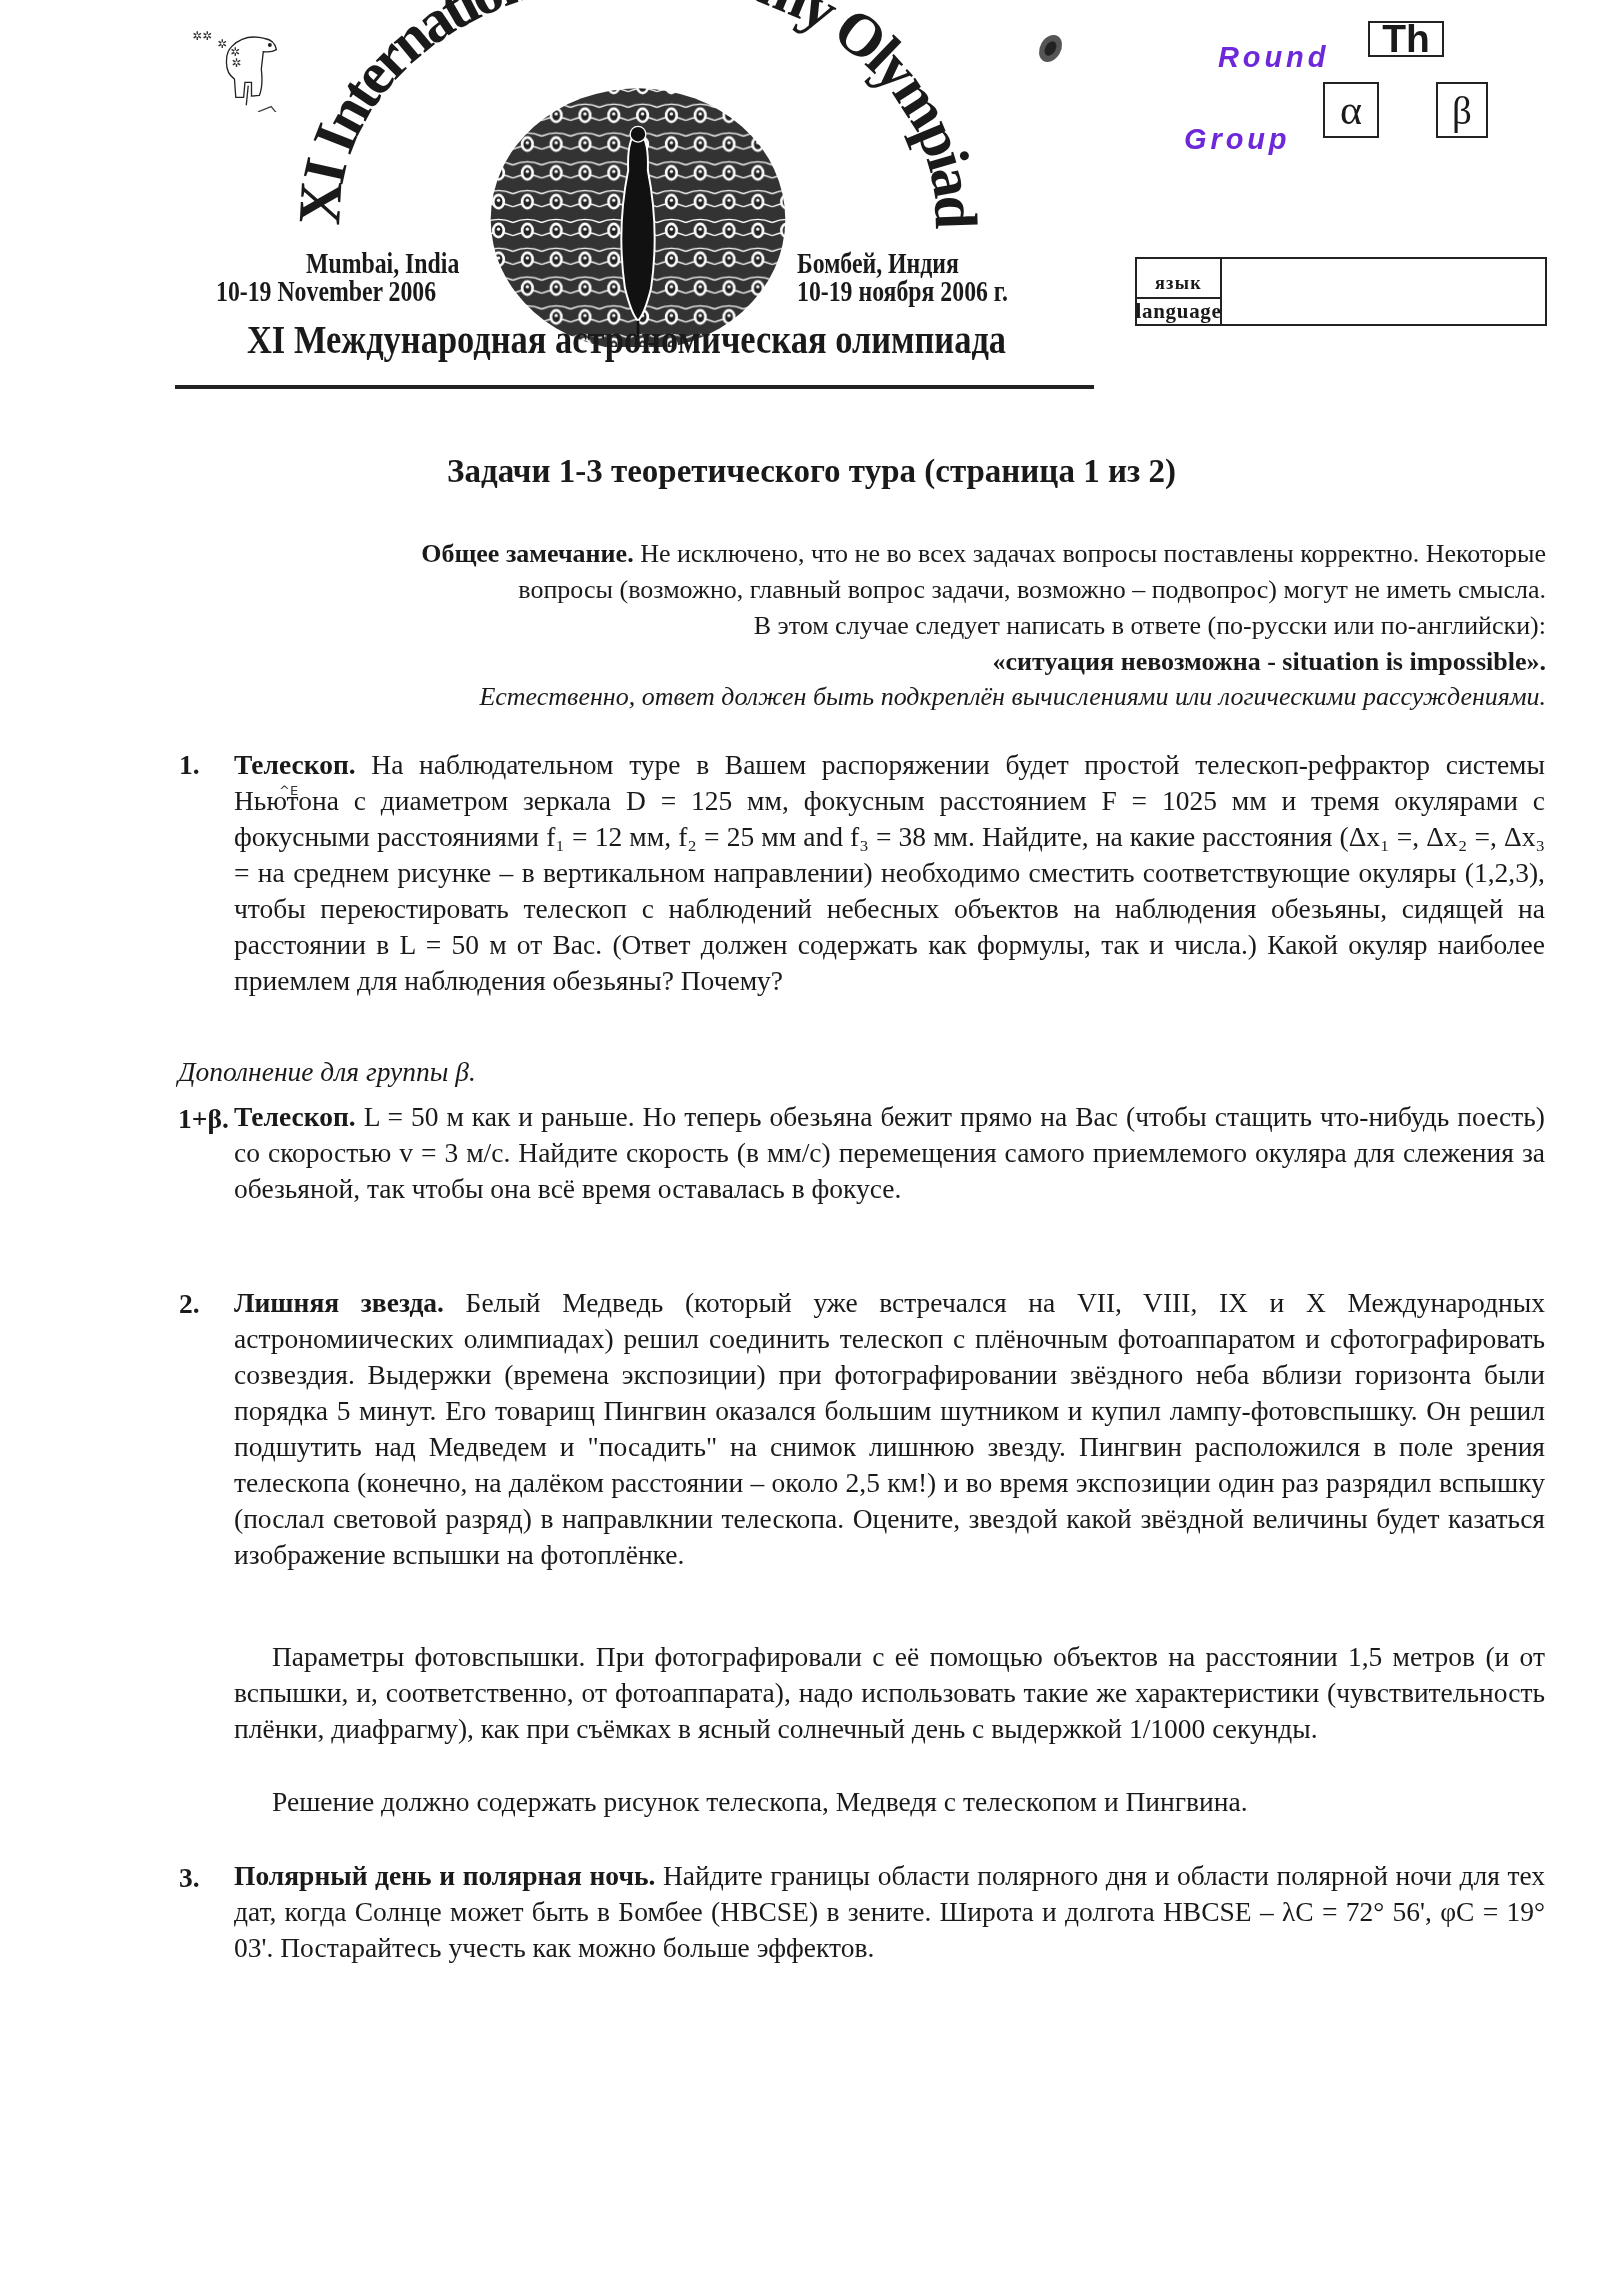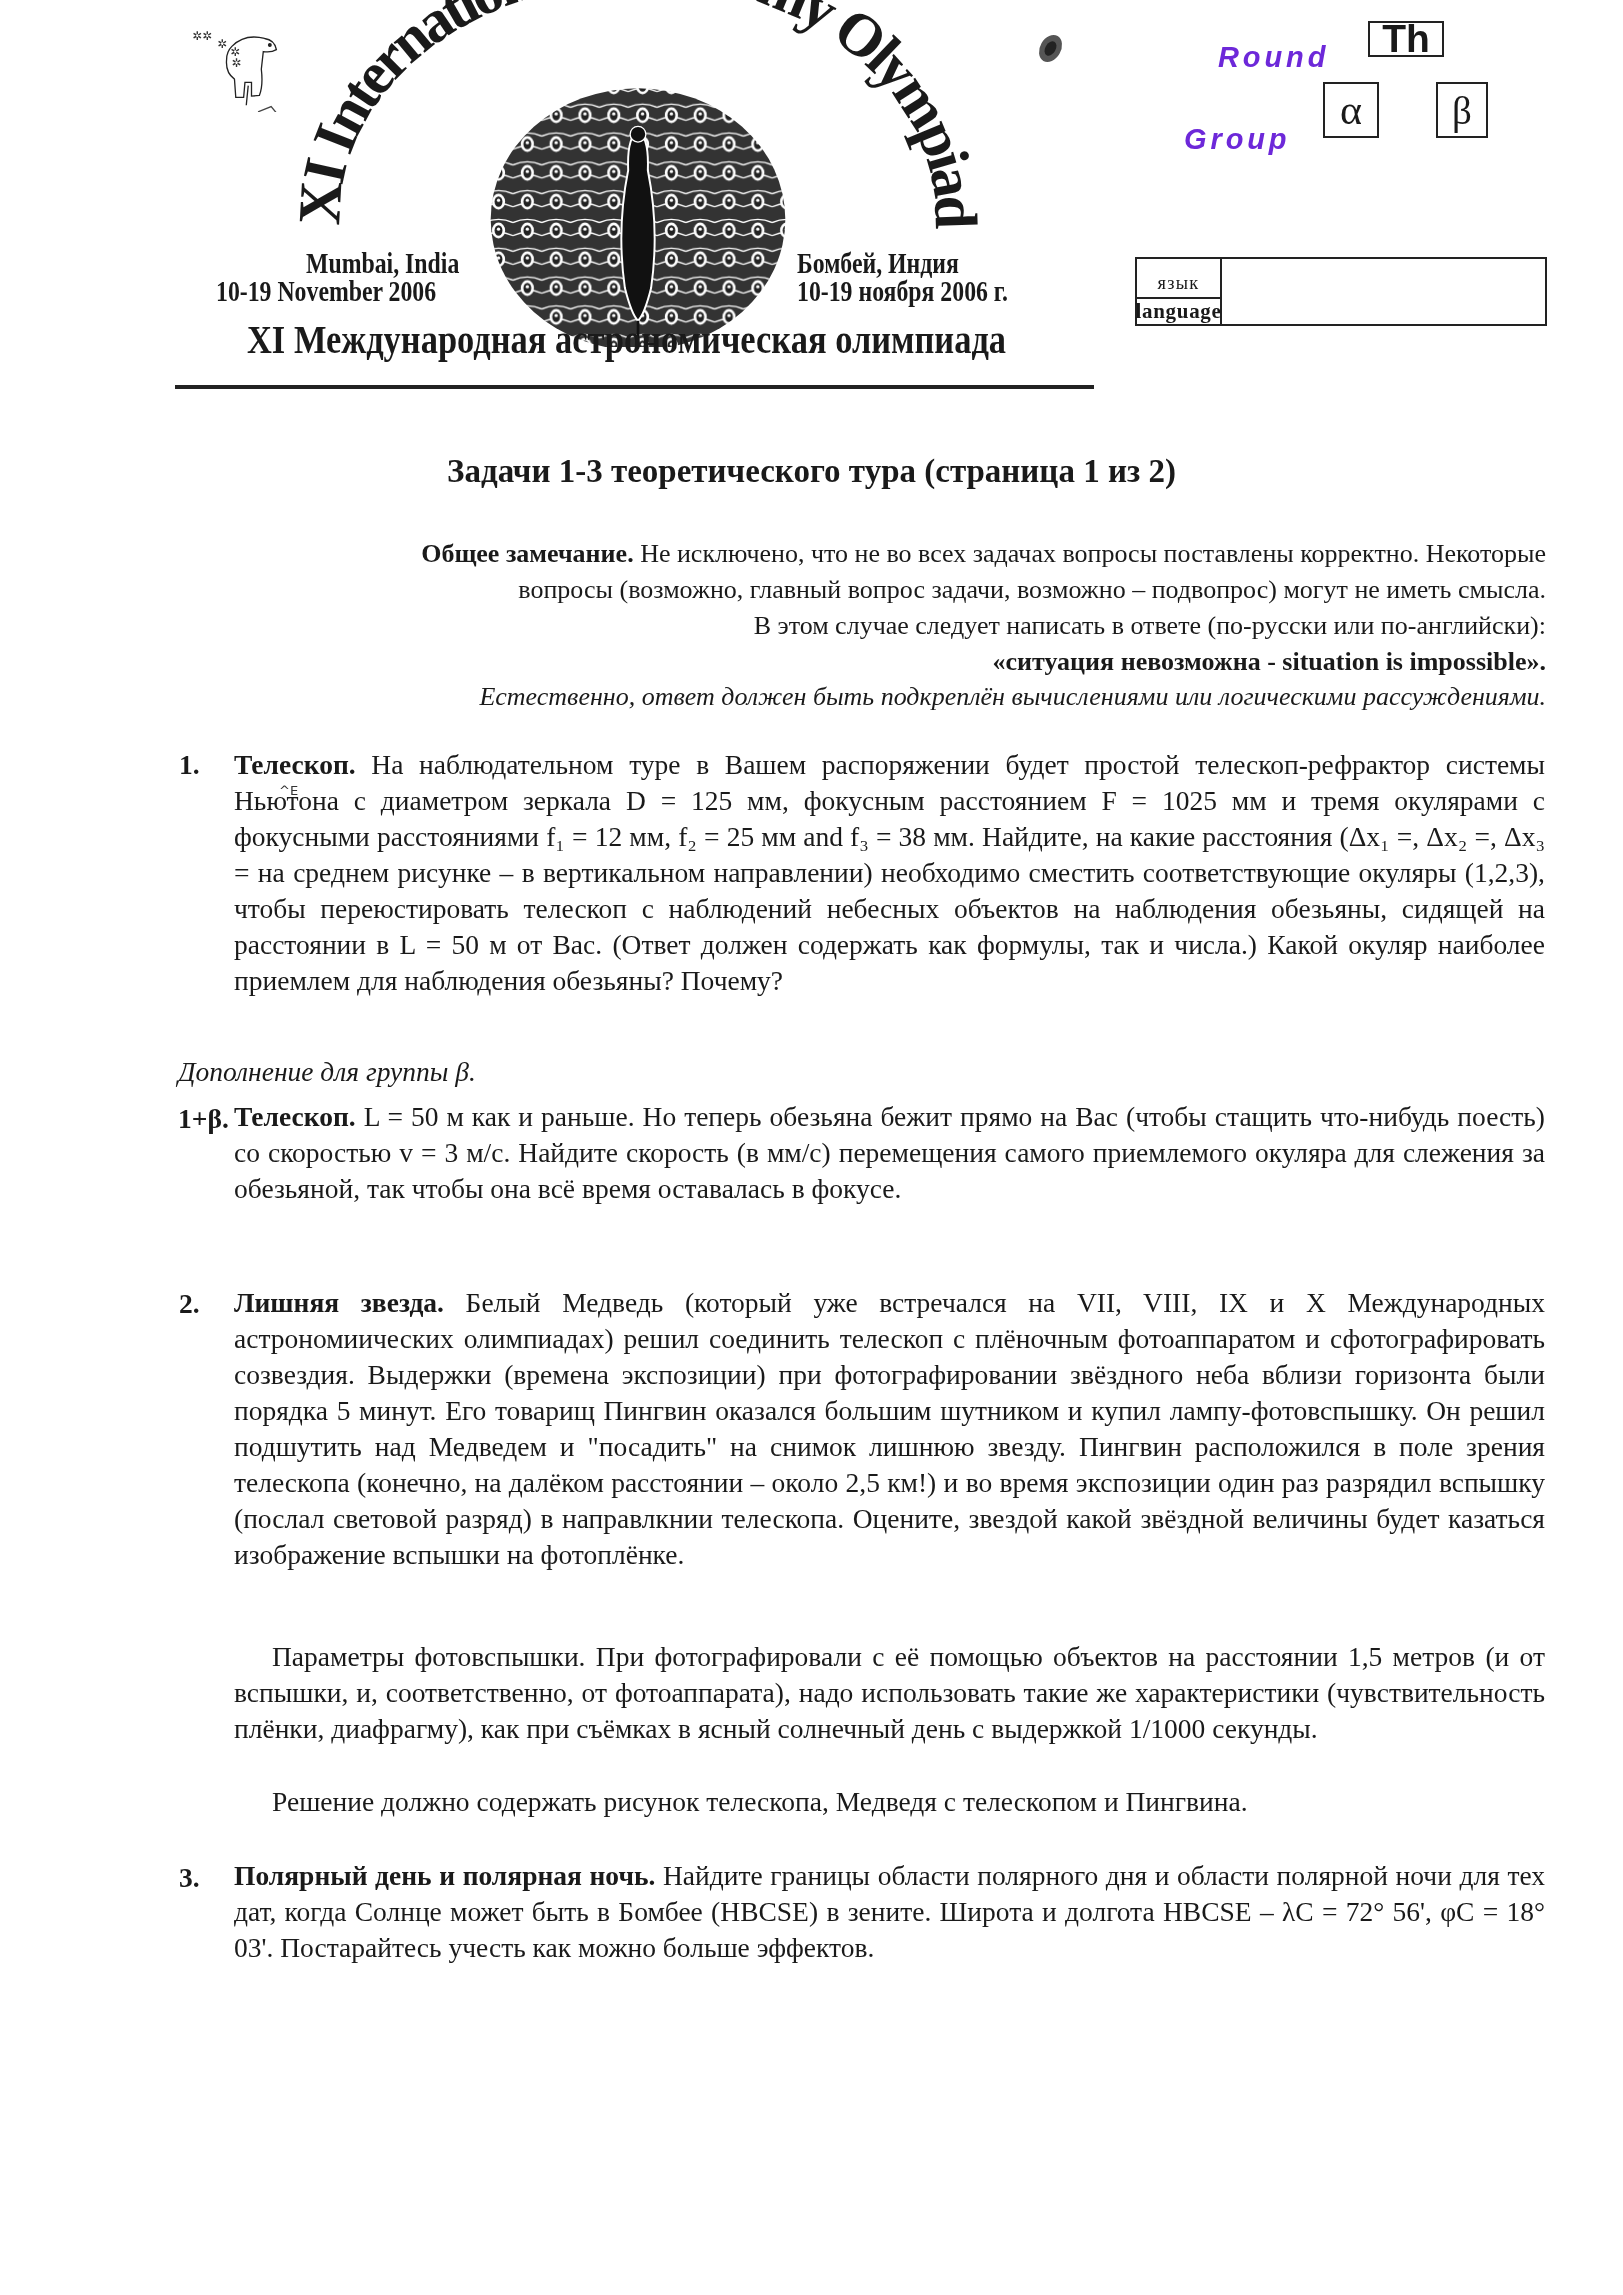--- a/index.html
+++ b/index.html
@@ -31,21 +31,21 @@
   #round-box { left: 1368px; top: 21px; width: 76px; height: 36px;
                font-family: "Liberation Sans", "DejaVu Sans", sans-serif; font-weight: bold; font-size: 39px; }
   #alpha-box { left: 1323px; top: 82px; width: 56px; height: 56px; font-size: 42px; }
   #beta-box  { left: 1436px; top: 82px; width: 52px; height: 56px; font-size: 39px; }
 
   
   #lang-table { left: 1135px; top: 257px; width: 412px; height: 69px; border: 2px solid #222;
                 box-sizing: border-box; display: flex; }
   #lang-left { width: 83px; border-right: 2px solid #222; display: flex; flex-direction: column; }
   #lang-ru { flex: 1; border-bottom: 2px solid #222; display: flex; align-items: center;
-             justify-content: center; font-size: 18.3px; font-weight: normal; letter-spacing: 1.3px; margin-top: 12px; }
+             justify-content: center; font-size: 18.3px; font-weight: bold; letter-spacing: 1.3px; margin-top: 12px; }
   #lang-en { flex: 1; display: flex; align-items: center; justify-content: center;
              font-size: 21px; font-weight: bold; letter-spacing: 0.7px; }
   #lang-value { flex: 1; display: flex; align-items: center; justify-content: center; }
   #lang-value span { font-size: 46px; font-weight: bold; font-style: italic;
                      border-bottom: 3.3px solid #222; line-height: 0.95; padding: 0 1.3px; }
 
   
   #doc-title { left: 0; width: 1623px; top: 453px; text-align: center; font-size: 33px; font-weight: bold; }
 
   
@@ -158,14 +158,14 @@
 <div id="p1-note" class="abs">Дополнение для группы β.</div>
 <div id="p1b-num" class="abs pnum">1+β.</div>
 <div id="p1b" class="abs para"><b>Телескоп.</b> <span>L = 50 м как и раньше. Но теперь обезьяна бежит прямо на Вас (чтобы стащить что-нибудь поесть) со скоростью v = 3 м/с. Найдите скорость (в мм/с) перемещения самого приемлемого окуляра для слежения за обезьяной, так чтобы она всё время оставалась в фокусе.</span></div>
 
 <div id="p2-num" class="abs pnum">2.</div>
 <div id="p2" class="abs para"><b>Лишняя звезда.</b> <span>Белый Медведь (который уже встречался на VII, VIII, IX и X Международных астрономиических олимпиадах) решил соединить телескоп с плёночным фотоаппаратом и сфотографировать созвездия. Выдержки (времена экспозиции) при фотографировании звёздного неба вблизи горизонта были порядка 5 минут. Его товарищ Пингвин оказался большим шутником и купил лампу-фотовспышку. Он решил подшутить над Медведем и "посадить" на снимок лишнюю звезду. Пингвин расположился в поле зрения телескопа (конечно, на далёком расстоянии – около 2,5 км!) и во время экспозиции один раз разрядил вспышку (послал световой разряд) в направлкнии телескопа. Оцените, звездой какой звёздной величины будет казаться изображение вспышки на фотоплёнке.</span></div>
 <div id="p2-par2" class="abs para indent">Параметры фотовспышки. При фотографировали с её помощью объектов на расстоянии 1,5 метров (и от вспышки, и, соответственно, от фотоаппарата), надо использовать такие же характеристики (чувствительность плёнки, диафрагму), как при съёмках в ясный солнечный день с выдержкой 1/1000 секунды.</div>
 <div id="p2-par3" class="abs para indent">Решение должно содержать рисунок телескопа, Медведя с телескопом и Пингвина.</div>
 
 <div id="p3-num" class="abs pnum">3.</div>
-<div id="p3" class="abs para"><b>Полярный день и полярная ночь.</b> <span>Найдите границы области полярного дня и области полярной ночи для тех дат, когда Солнце может быть в Бомбее (HBCSE) в зените. Широта и долгота HBCSE – λC = 72° 56', φC = 18° 03'. Постарайтесь учесть как можно больше эффектов.</span></div>
+<div id="p3" class="abs para"><b>Полярный день и полярная ночь.</b> <span>Найдите границы области полярного дня и области полярной ночи для тех дат, когда Солнце может быть в Бомбее (HBCSE) в зените. Широта и долгота HBCSE – λC = 72° 56', φC = 19° 03'. Постарайтесь учесть как можно больше эффектов.</span></div>
 
 
 </body></html>

